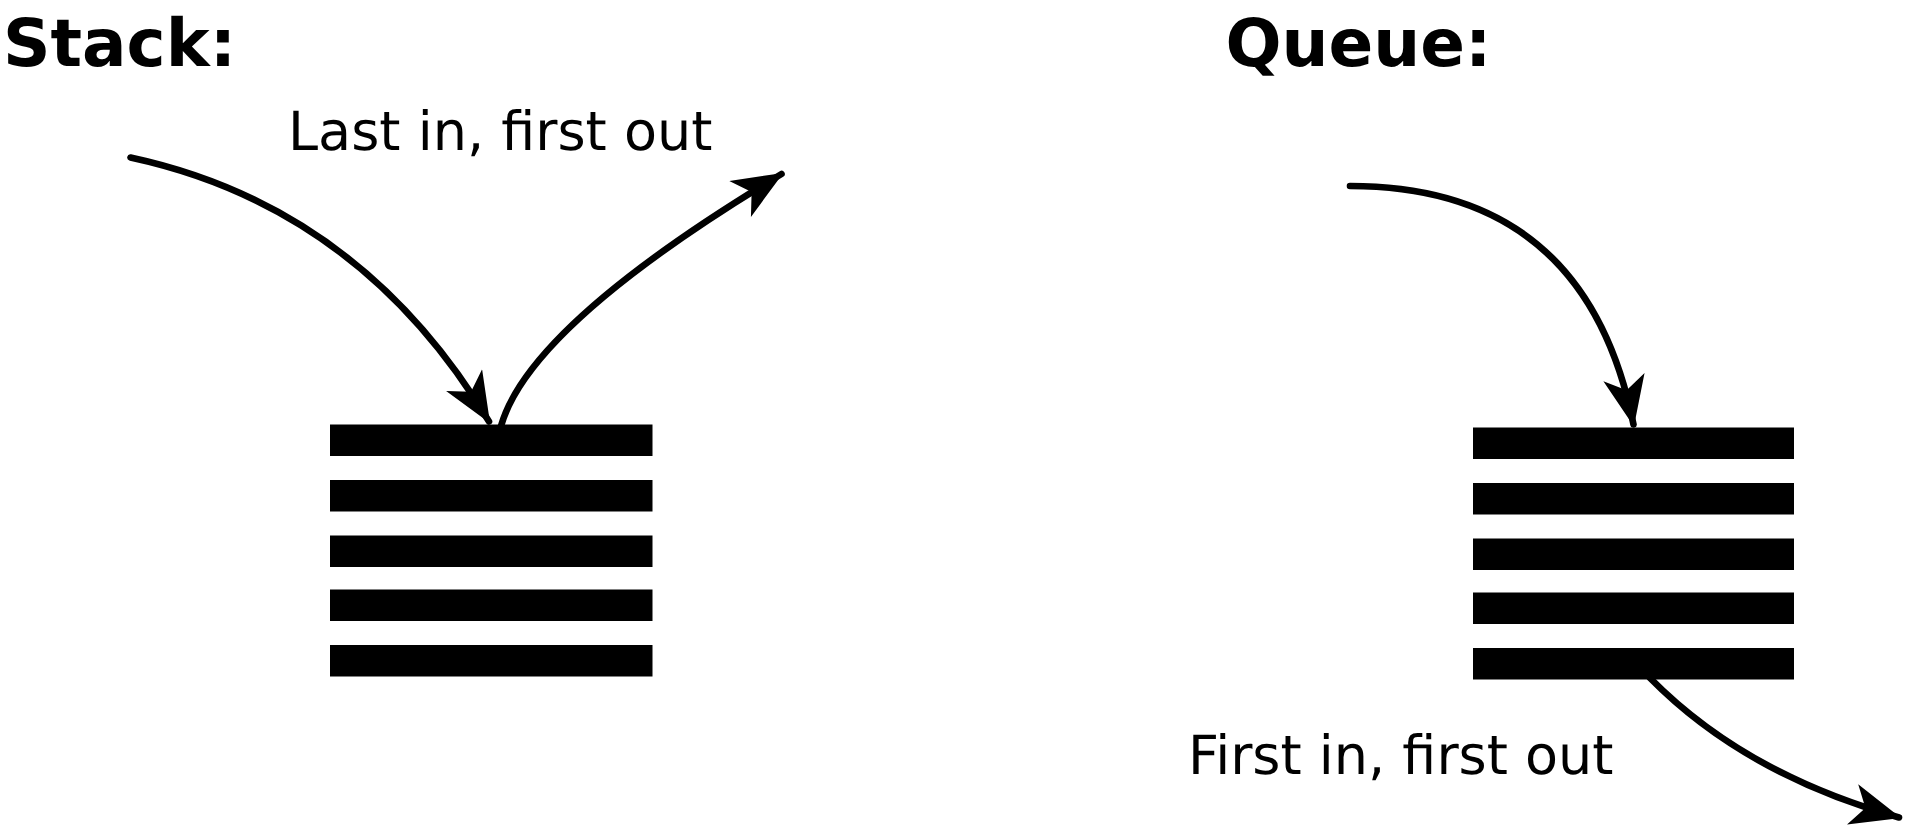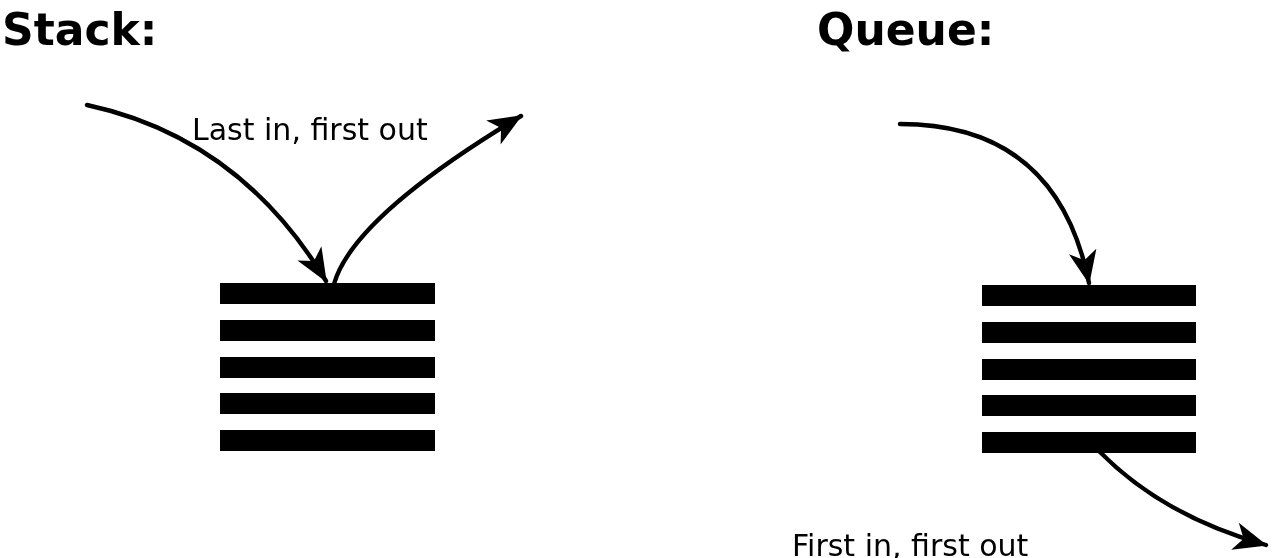--- a/index.html
+++ b/index.html
@@ -33,26 +33,25 @@
   .title {
     position: absolute;
     font-size: 44px;
     font-weight: bold;
     line-height: 1;
     color: var(--ink);
     white-space: nowrap;
   }
   .caption {
     position: absolute;
-    font-size: 30px;
+    font-size: 36px;
     font-weight: normal;
     line-height: 1;
     color: var(--ink);
     white-space: nowrap;
-    margin-top: 44px;
   }
   .bars {
     position: absolute;
     height: 168px;
     display: flex;
     flex-direction: column;
     justify-content: space-between;
   }
   .bar {
     height: 21px;

